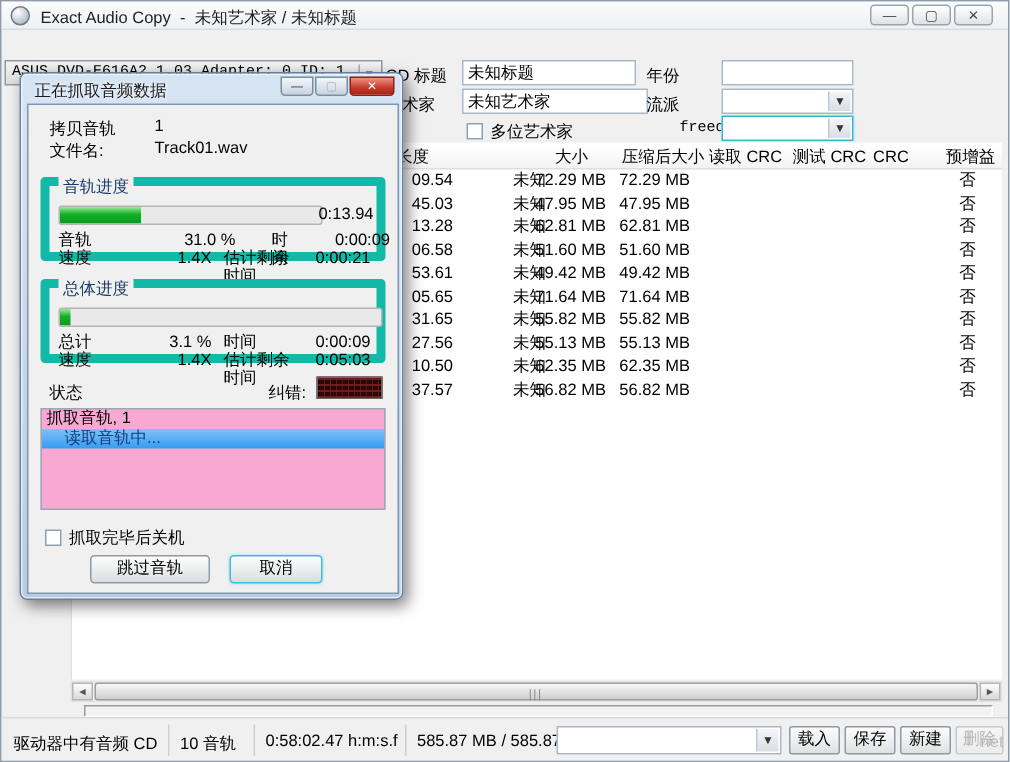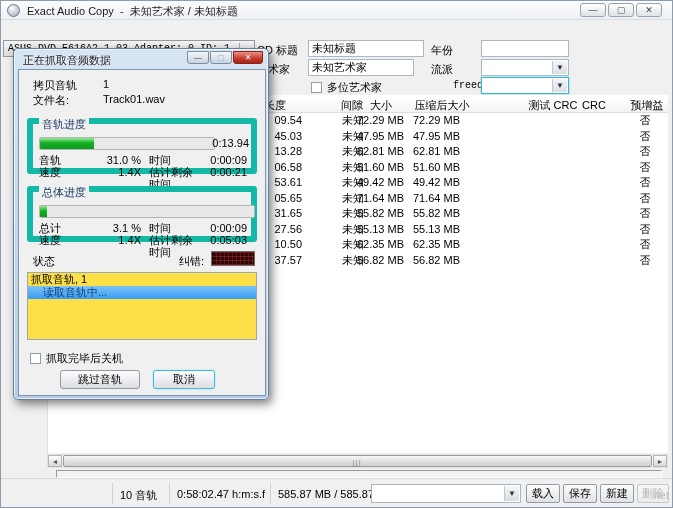--- a/index.html
+++ b/index.html
@@ -64,21 +64,21 @@
   .groupbox .gb-label { position:absolute; left:6px; top:-7px; background:#f0f0f0; padding:0 3px; color:#1b3c66; }
   .pbar { position:absolute; left:6px; top:13px; height:13px; background:#e9e9e9; border:1px solid #b4b4b4; border-radius:2px; overflow:hidden; }
   .pbar .fill { height:100%; background:linear-gradient(#9ae89a,#12b025 45%,#0c9a1f); }
   .pbar-val { position:absolute; right:2px; top:13px; }
   .g-row { position:absolute; left:6px; right:4px; display:grid; grid-template-columns:40px 62px 1fr 52px; height:12px; line-height:12px; }
   .g-row .c2 { text-align:right; } .g-row .c3 { padding-left:8px; } .g-row .c4 { text-align:right; }
   .ecc-box { position:absolute; left:192px; top:181px; width:44px; height:15px; border:1px solid #6b6b6b;
     background:repeating-linear-gradient(90deg,#661414 0 1px,#2e0404 1px 4px),#2e0404;
     background-blend-mode:normal; box-shadow:inset 0 0 0 1px #1d0202; }
   .ecc-box:after { content:""; position:absolute; inset:0; background:repeating-linear-gradient(0deg,rgba(120,30,30,.9) 0 1px,transparent 1px 4px); }
-  .dlg-list { position:absolute; left:8px; top:202px; width:230px; height:68px; background:#fde047; border:1px solid #9aa8b5; overflow:hidden; }
+  .dlg-list { position:absolute; left:8px; top:202px; width:230px; height:68px; background:#f9a8d4; border:1px solid #9aa8b5; overflow:hidden; }
   .dlg-list .item { height:13px; line-height:13px; padding-left:3px; white-space:nowrap; }
   .dlg-list .item.selected { background:linear-gradient(#7ec3f7,#379bf2); color:#123f7c; padding-left:15px; }
   .dlg-check { position:absolute; left:11px; top:281px; }
   .dlg-button { position:absolute; top:300px; height:19px; border:1px solid #8f9aa5; border-radius:3px; background:linear-gradient(#fdfdfd,#dbdee1); text-align:center; line-height:17px; }
   .dlg-button.focused { border:1px solid #3dbce0; box-shadow:0 0 2px #9adcee; }
 </style>
 </head>
 <body>
 
 <div class="window">
@@ -102,40 +102,40 @@
     <span>ASUS    DVD-E616A2 1.03   Adapter: 0  ID: 1</span>
     <span class="arrow">▼</span>
   </div>
 
   <div class="fld-label" style="left:256px;top:42px;">CD 标题</div>
   <input class="fld-input" style="left: 307px; top: 39px; width: 116px;" value="未知标题">
   <div class="fld-label" style="left:430px;top:42px;">年份</div>
   <input class="fld-input" style="left: 480px; top: 39px; width: 88px;" value="">
 
   <div class="fld-label" style="left:256px;top:61px;">艺术家</div>
-  <input class="fld-input" style="left: 307px; top: 58px; width: 106px;" value="未知艺术家">
+  <input class="fld-input" style="left: 307px; top: 58px; width: 124px;" value="未知艺术家">
   <div class="fld-label" style="left:430px;top:61px;">流派</div>
   <div class="combo" style="left:480px;top:58px;width:88px;">
     <span class="arrow">▼</span>
   </div>
 
   <div class="fld-label" style="left:310px;top:79px;">
     <span class="checkbox"></span><span>多位艺术家</span>
   </div>
   <div class="fld-label" style="left:452px;top:79px;font-family:'Liberation Mono','DejaVu Sans Mono',monospace;font-size:10px;">freedb</div>
   <div class="combo focused" style="left:480px;top:76px;width:88px;">
     <span class="arrow">▼</span>
   </div>
 
   <div class="track-panel">
     <div class="tp-header">
         <div class="hcell ar" style="left: 138px; width: 100px;">长度</div>
-        <div class="hcell ac" style="left: 254px; width: 100px;">间隙</div>
         <div class="hcell ar" style="left: 244px; width: 100px;">大小</div>
         <div class="hcell ac" style="left: 334px; width: 120px;">压缩后大小</div>
+        <div class="hcell ac" style="left: 399px; width: 100px;">读取 CRC</div>
         <div class="hcell ac" style="left: 455px; width: 100px;">测试 CRC</div>
         <div class="hcell ac" style="left: 496px; width: 100px;">CRC</div>
         <div class="hcell ac" style="left: 549px; width: 100px;">预增益</div>
       </div>
   <div class="trow" style="top: 17px;">
         <div class="vcell ar" style="left: 154px; width: 100px;">09.54</div>
         <div class="vcell ac" style="left: 255px; width: 100px;">未知</div>
         <div class="vcell ar" style="left: 256px; width: 100px;">72.29 MB</div>
         <div class="vcell ar" style="left: 312px; width: 100px;">72.29 MB</div>
         <div class="vcell ac" style="left: 399px; width: 100px;"></div>
@@ -238,20 +238,21 @@
   <div class="hscroll">
     <div class="hs-arrow" style="left:0;">◄</div>
     <div class="hs-thumb">
       <div class="hs-grip">|||</div>
     </div>
     <div class="hs-arrow" style="right:0;">►</div>
   </div>
   <div class="sunken-strip"></div>
 
   <div class="statusbar">
+    <div class="sb-text" style="left:8px;">驱动器中有音频 CD</div>
     <div class="sb-sep" style="left:111px;"></div>
     <div class="sb-text" style="left:119px;">10 音轨</div>
     <div class="sb-sep" style="left:168px;"></div>
     <div class="sb-text" style="left:176px;">0:58:02.47 h:m:s.f</div>
     <div class="sb-sep" style="left:269px;"></div>
     <div class="sb-text" style="left:277px;">585.87 MB / 585.87 M</div>
     <div class="sb-combo">
       <span class="arrow" style="position:absolute;right:1px;top:1px;bottom:1px;width:15px;background:linear-gradient(#f4f6f8,#d9dee4);border-left:1px solid #bcc6cf;font-size:8px;color:#333;text-align:center;line-height:15px;">▼</span>
     </div>
     <div class="sb-btn" style="left:525px;width:34px;">载入</div>
@@ -276,21 +277,21 @@
       <div class="dl" style="left:84px;top:8px;">1</div>
       <div class="dl" style="left:14px;top:23px;">文件名:</div>
       <div class="dl" style="left:84px;top:23px;">Track01.wav</div>
 
       <div class="groupbox" style="top:48px;height:56px;">
         <div class="gb-label">音轨进度</div>
         <div class="pbar" style="width:176px;">
           <div class="fill" id="track-fill" style="width: 31%;"></div>
         </div>
         <div class="pbar-val">0:13.94</div>
-        <div class="g-row" style="top:30px;">
+        <div class="g-row" style="top:30px;gap:16px;">
           <span class="c1">音轨</span>
           <span class="c2">31.0 %</span>
           <span class="c3">时间</span>
           <span class="c4">0:00:09</span>
         </div>
         <div class="g-row" style="top:42px;">
           <span class="c1">速度</span>
           <span class="c2">1.4X</span>
           <span class="c3">估计剩余时间</span>
           <span class="c4">0:00:21</span>

